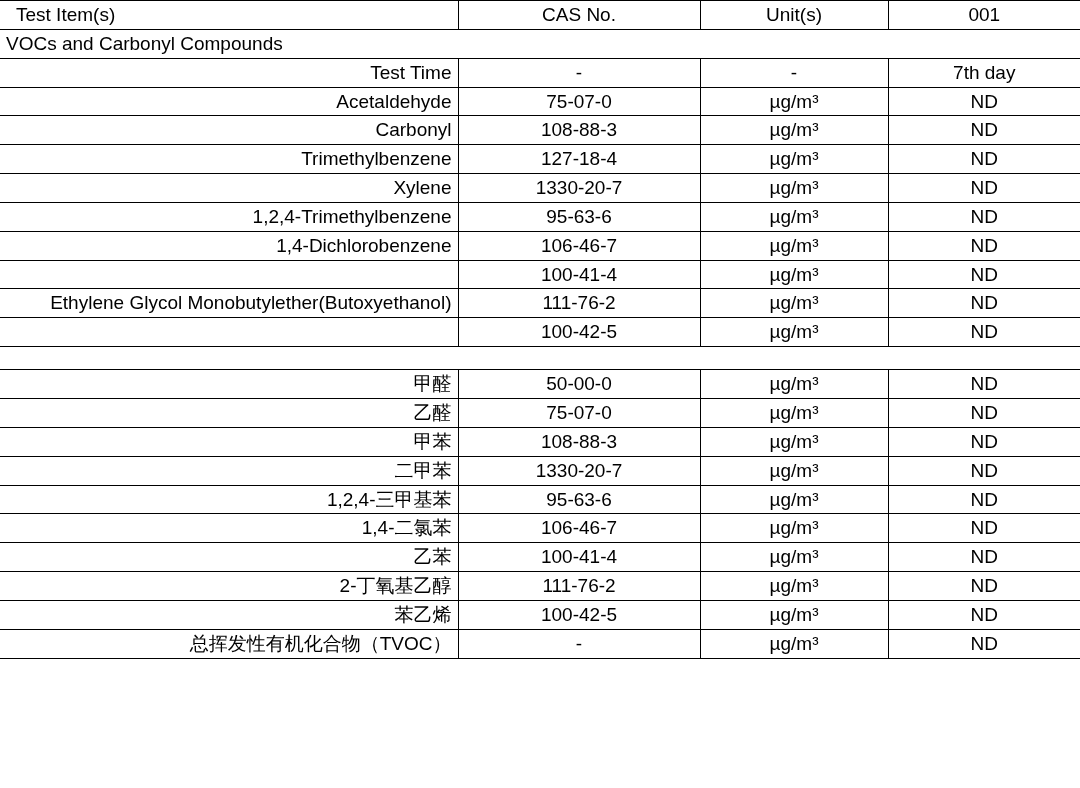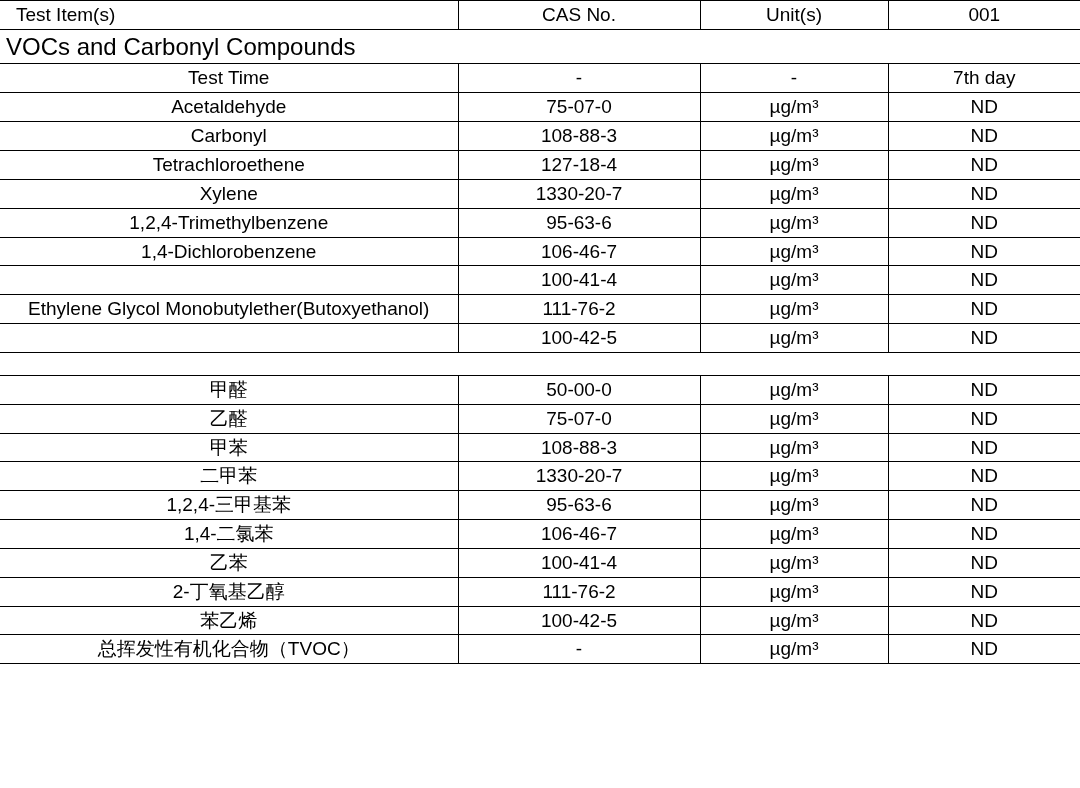--- a/index.html
+++ b/index.html
@@ -53,26 +53,26 @@
     padding-top: 5px;
     padding-bottom: 5px;
     border-top: none;
   }
   .head-row th.left {
     text-align: left;
     padding-left: 16px;
   }
   .section-row td {
     font-weight: bold;
-    font-size: 24px;
+    font-size: 19px;
     text-align: left;
     padding-left: 16px;
   }
   td.item {
-    text-align: center;
+    text-align: right;
     padding-left: 16px;
   }
   td.center {
     text-align: center;
   }
   td.two-line {
     padding-top: 4px;
     padding-bottom: 4px;
   }
   .cn-item {
@@ -115,21 +115,21 @@
         <td class="center">µg/m³</td>
         <td class="center">ND</td>
       </tr>
       <tr>
         <td class="item">Carbonyl</td>
         <td class="center">108-88-3</td>
         <td class="center">µg/m³</td>
         <td class="center">ND</td>
       </tr>
       <tr>
-        <td class="item">Tetrachloroethene</td>
+        <td class="item">Trimethylbenzene</td>
         <td class="center">127-18-4</td>
         <td class="center">µg/m³</td>
         <td class="center">ND</td>
       </tr>
       <tr>
         <td class="item">Xylene</td>
         <td class="center">1330-20-7</td>
         <td class="center">µg/m³</td>
         <td class="center">ND</td>
       </tr>

